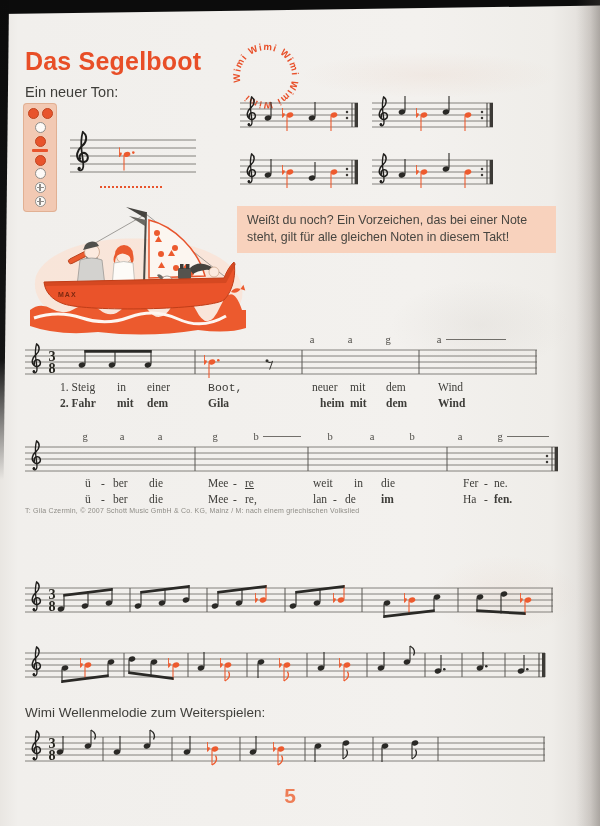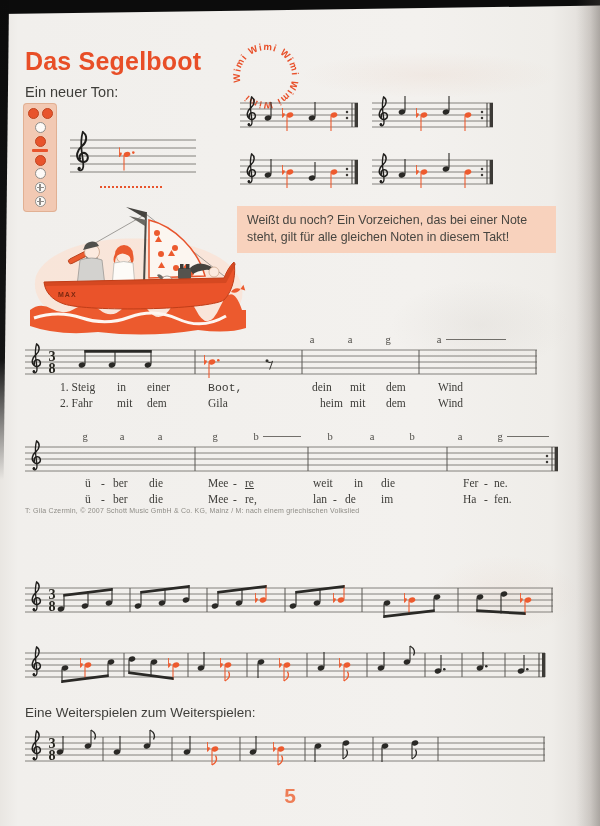--- a/index.html
+++ b/index.html
@@ -555,26 +555,26 @@
       <text x="30" y="91" font-size="7" font-weight="bold" letter-spacing="1" fill="#7c2810" font-family="Liberation Sans, sans-serif">MAX</text>
     </g>
   </svg>
 
   <div id="lyrics-layer">
       <div class="lyr" style="top: 381px;">
         <span style="left: 60px;">1. Steig</span>
         <span style="left: 117px;">in</span>
         <span style="left: 147px;">einer</span>
         <span style="left: 208px; font-family: Liberation Mono, monospace;">Boot,</span>
-        <span style="left: 312px;">dein</span>
+        <span style="left: 312px;">neuer</span>
         <span style="left: 350px;">mit</span>
         <span style="left: 386px;">dem</span>
         <span style="left: 438px;">Wind</span>
       </div>
-      <div class="lyr" style="top: 397px;">
+      <div class="lyr" style="top: 397px; font-weight: bold;">
         <span style="left: 60px;">2. Fahr</span>
         <span style="left: 117px;">mit</span>
         <span style="left: 147px;">dem</span>
         <span style="left: 208px;">Gila</span>
         <span style="left: 320px;">heim</span>
         <span style="left: 350px;">mit</span>
         <span style="left: 386px;">dem</span>
         <span style="left: 438px;">Wind</span>
       </div>
       <div class="lyr" style="top: 477px;">
@@ -596,23 +596,23 @@
         <span style="left: 85px;">ü</span>
         <span style="left: 101px;">-</span>
         <span style="left: 113px;">ber</span>
         <span style="left: 149px;">die</span>
         <span style="left: 208px;">Mee</span>
         <span style="left: 233px;">-</span>
         <span style="left: 245px;">re,</span>
         <span style="left: 313px;">lan</span>
         <span style="left: 333px;">-</span>
         <span style="left: 345px;">de</span>
-        <span style="left: 381px;">im</span>
+        <span style="left: 381px; font-weight: bold;">im</span>
         <span style="left: 463px;">Ha</span>
         <span style="left: 484px;">-</span>
-        <span style="left: 494px;">fen.</span>
+        <span style="left: 494px; font-weight: bold;">fen.</span>
       </div>
     </div>
 
   <div id="credit">T: Gila Czermin, © 2007 Schott Music GmbH &amp; Co. KG, Mainz / M: nach einem griechischen Volkslied</div>
-  <div id="weiter-label">Eine Weiterspielen zum Weiterspielen:</div>
+  <div id="weiter-label">Wimi Wellenmelodie zum Weiterspielen:</div>
   <div id="pagenum">5</div>
 </div>
 
 </body></html>

